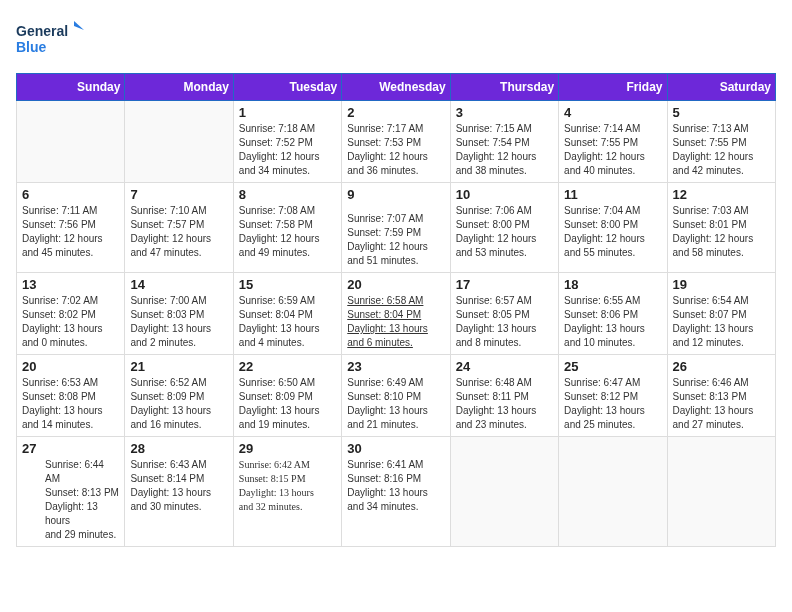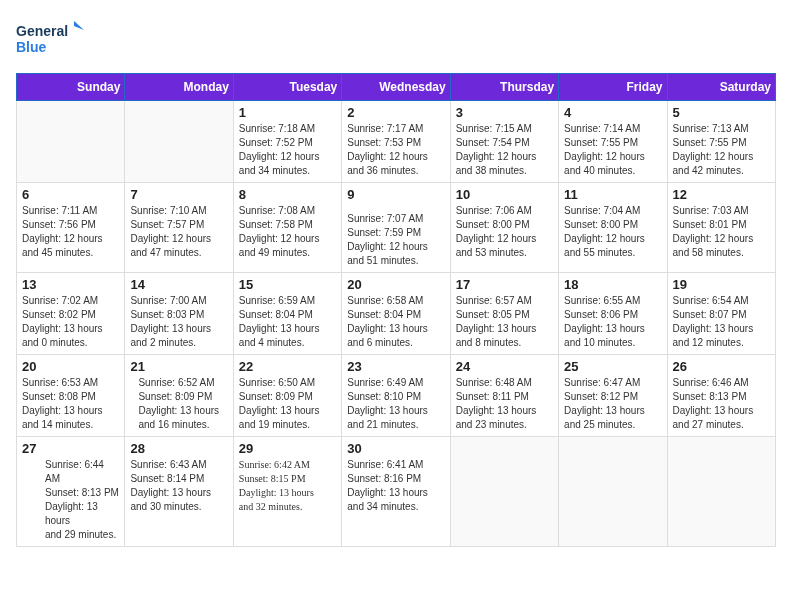--- a/index.html
+++ b/index.html
@@ -209,21 +209,21 @@
         </td>
         <td>
           <span class="day-num">15</span>
           <div class="day-info" style="white-space: pre-line;">Sunrise: 6:59 AM
 Sunset: 8:04 PM
 Daylight: 13 hours
 and 4 minutes.</div>
         </td>
         <td>
           <span class="day-num">20</span>
-          <div class="day-info" style="white-space: pre-line;">Sunrise: 6:58 AM
+          <div class="day-info" style="white-space: pre-line; text-decoration: underline;">Sunrise: 6:58 AM
 Sunset: 8:04 PM
 Daylight: 13 hours
 and 6 minutes.</div>
         </td>
         <td>
           <span class="day-num">17</span>
           <div class="day-info" style="white-space: pre-line;">Sunrise: 6:57 AM
 Sunset: 8:05 PM
 Daylight: 13 hours
 and 8 minutes.</div>
@@ -246,21 +246,21 @@
       <tr>
         <td>
           <span class="day-num">20</span>
           <div class="day-info" style="white-space: pre-line;">Sunrise: 6:53 AM
 Sunset: 8:08 PM
 Daylight: 13 hours
 and 14 minutes.</div>
         </td>
         <td>
           <span class="day-num">21</span>
-          <div class="day-info" style="white-space: pre-line; margin-left: 8px;">Sunrise: 6:52 AM
+          <div class="day-info" style="white-space: pre-line;">Sunrise: 6:52 AM
 Sunset: 8:09 PM
 Daylight: 13 hours
 and 16 minutes.</div>
         </td>
         <td>
           <span class="day-num">22</span>
           <div class="day-info" style="white-space: pre-line;">Sunrise: 6:50 AM
 Sunset: 8:09 PM
 Daylight: 13 hours
 and 19 minutes.</div>

